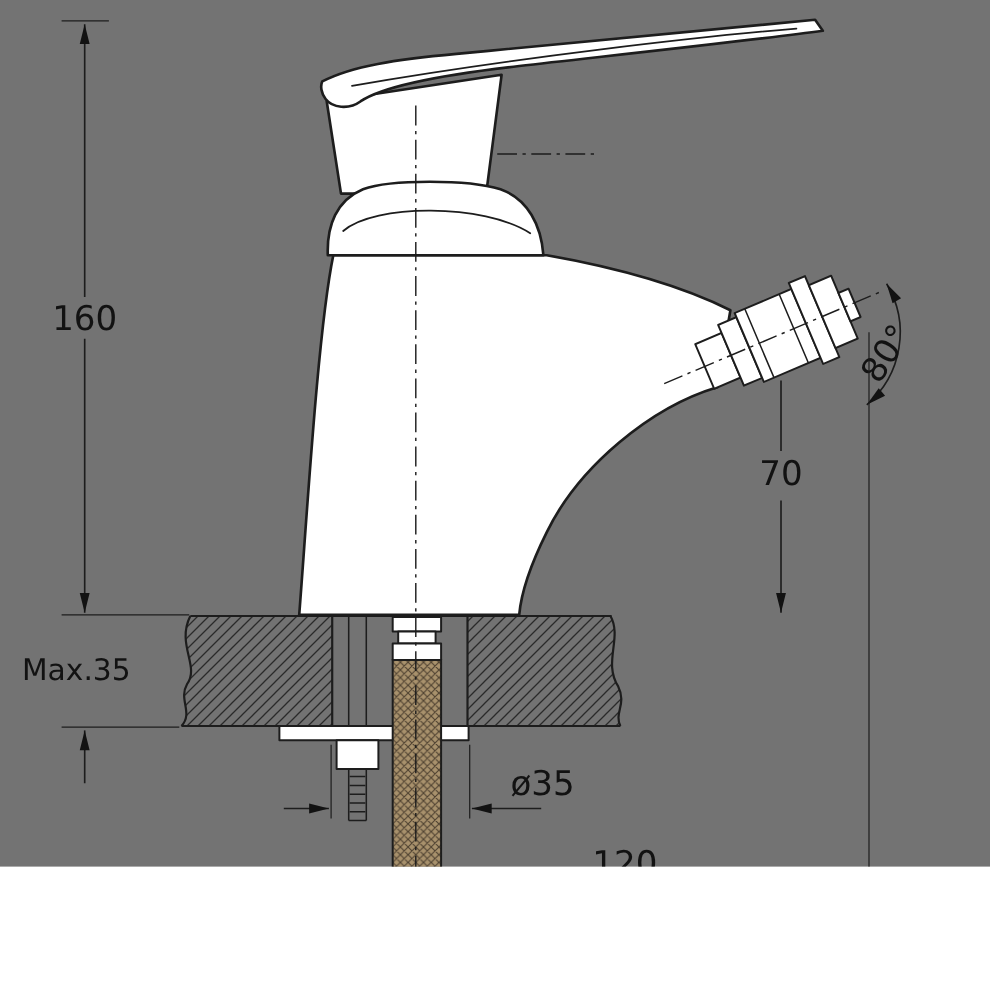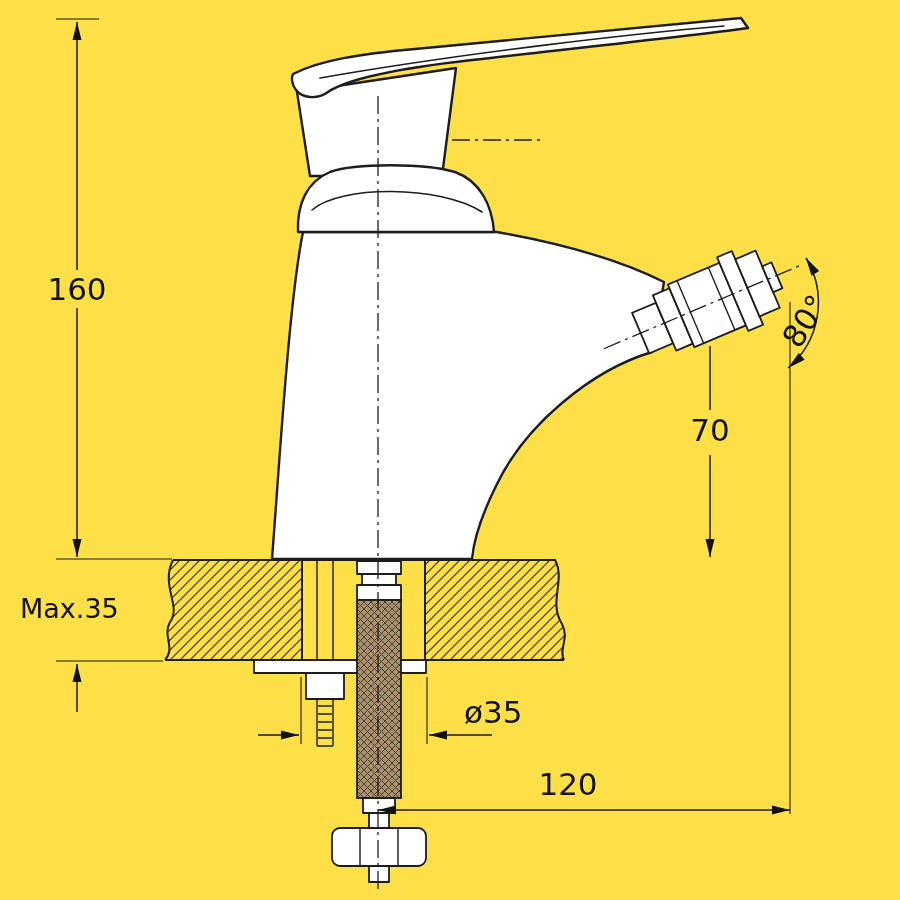--- a/index.html
+++ b/index.html
@@ -1,16 +1,16 @@
 <!DOCTYPE html>
 <html><head>
 <meta charset="utf-8">
 <style>
   html,body { margin:0; padding:0; background:#ffffff; }
-  .stage { width:900px; height:900px; background:#fde047; overflow:hidden; }
+  .stage { width:900px; height:788px; background:#737373; overflow:hidden; }
   svg { display:block; }
   .outline { fill:#ffffff; stroke:#1d1d1d; stroke-width:2.4; stroke-linejoin:round; stroke-linecap:round; }
   .inner   { fill:none;    stroke:#1d1d1d; stroke-width:1.6; stroke-linecap:round; }
   .hw      { fill:#ffffff; stroke:#1d1d1d; stroke-width:1.8; stroke-linejoin:round; }
   .hwl     { fill:none;    stroke:#1d1d1d; stroke-width:1.4; }
   .cedge   { fill:none;    stroke:#1d1d1d; stroke-width:2; }
   .dim     { fill:none;    stroke:#1d1d1d; stroke-width:1.5; }
   .ext     { fill:none;    stroke:#1d1d1d; stroke-width:1.1; }
   .cl      { fill:none;    stroke:#1d1d1d; stroke-width:1.3; stroke-dasharray:18 5 3 5; }
   .dim-text { font-family:"DejaVu Sans","Liberation Sans",sans-serif; font-size:31px; fill:#121212; }

